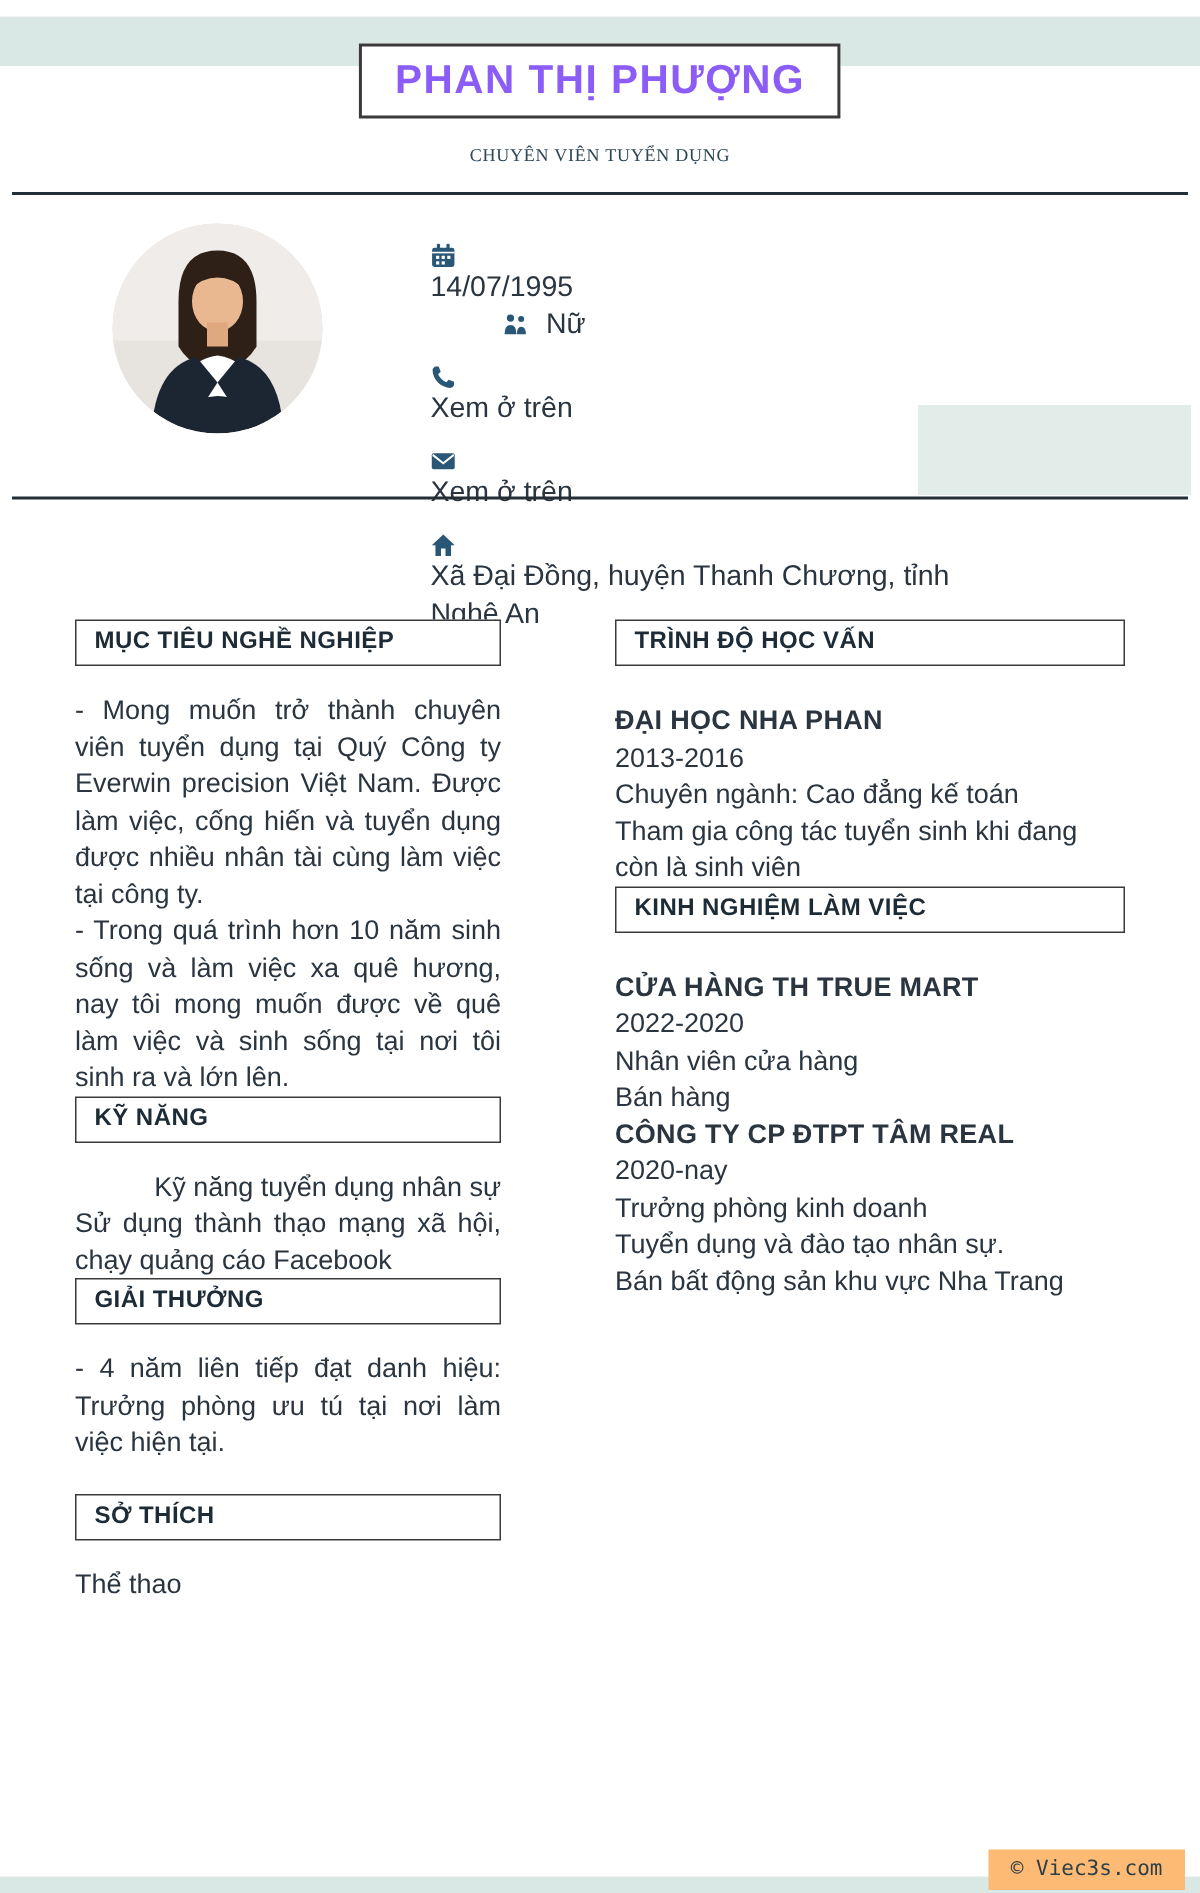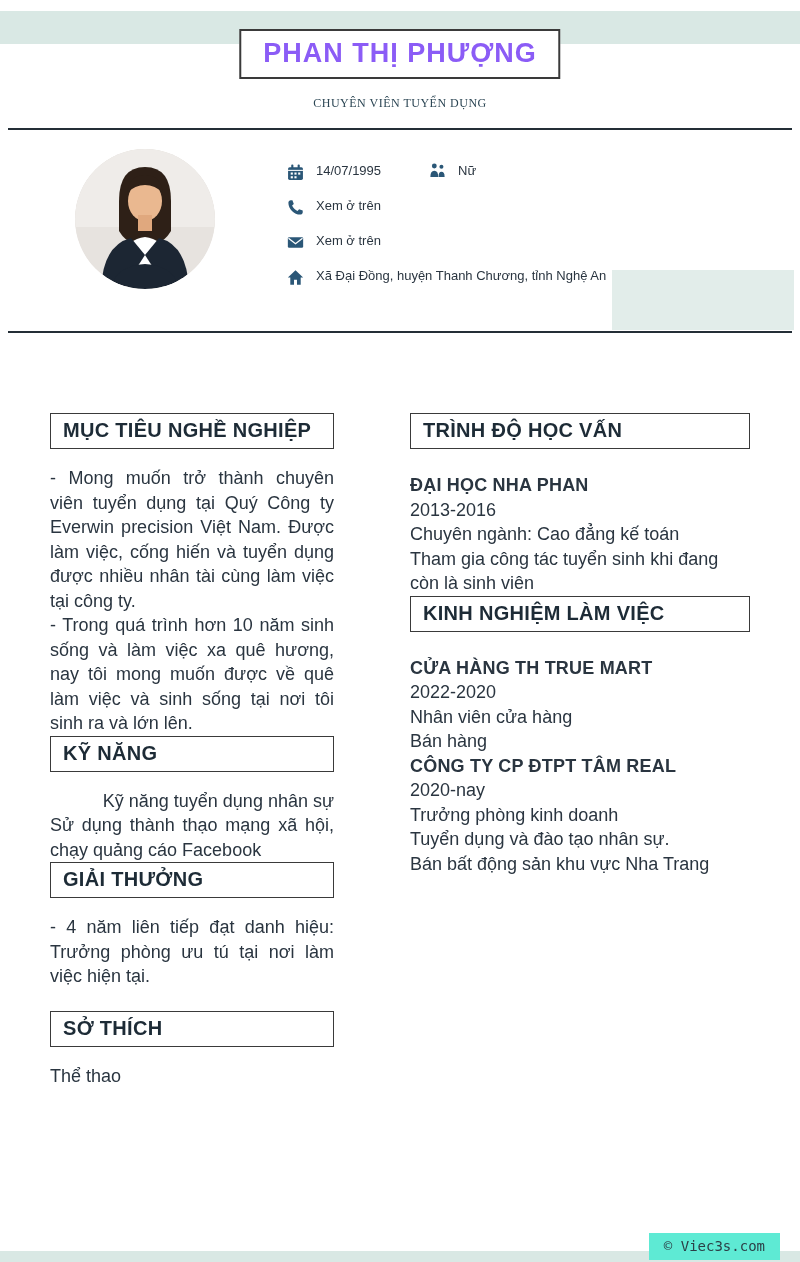--- a/index.html
+++ b/index.html
@@ -43,36 +43,36 @@
   .rule-2 { top: 331px; }
   .photo-wrap {
     position: absolute; left: 75px; top: 149px;
     width: 140px; height: 140px; border-radius: 50%; overflow: hidden;
     background: #e9e5e1;
   }
   .contact {
     position: absolute; left: 287px; top: 158px; width: 420px;
   }
   .contact-row {
-    display: flex; align-items: center;
-    margin-bottom: 10px; font-size: 13px; line-height: 25px; color: #2a3540;
+    display: flex; align-items: flex-start;
+    margin-bottom: 10px; font-size: 19px; line-height: 25px; color: #2a3540; flex-direction: column;
   }
   .icon { width: 17px; height: 17px; flex: none; margin: 4px 12px 0 0; }
   .gender-group { display: flex; margin-left: 48px; }
   .addr { width: 352px; }
   .deco-right {
     position: absolute; right: 6px; top: 270px;
     width: 182px; height: 60px; background: #e2edea;
   }
   .col-left  { position: absolute; left: 50px;  top: 413px; width: 284px; }
   .col-right { position: absolute; left: 410px; top: 413px; width: 340px; }
   .sec-box {
     border: 1.5px solid #3a3a3a;
     padding: 5px 12px 6px;
-    font-size: 20px; font-weight: bold; letter-spacing: 0.3px; color: #1d2b36;
+    font-size: 16px; font-weight: bold; letter-spacing: 0.3px; color: #1d2b36;
     margin-bottom: 17px;
     background: #ffffff;
   }
   .col-right .sec-box { margin-bottom: 24px; }
   p.body { font-size: 18px; line-height: 24.5px; margin: 0; color: #2a3540; }
   .just { text-align: justify; }
   .obj-p1 { margin-bottom: 25px; }
   .obj-p2 { margin-bottom: 23px; }
   .skill-1 { margin-bottom: 9px; text-align: right; }
   .skill-2 { margin-bottom: 18px; }
@@ -82,22 +82,22 @@
   .mb11 { margin-bottom: 11px; }
   .mb10 { margin-bottom: 10px; }
   .mb9  { margin-bottom: 9px; }
   .mb18 { margin-bottom: 18px; }
   .mb28 { margin-bottom: 28px; }
   .bottom-bar {
     position: absolute; left: 0; bottom: 0;
     width: 100%; height: 11px; background: #d9e8e4;
   }
   .footer-box {
-    position: absolute; right: 20px; bottom: 2px;
-    background: #5eead4;
+    position: absolute; right: 10px; bottom: 2px;
+    background: #fdba74;
     padding: 5px 15px 6px;
     font-family: "DejaVu Sans Mono", monospace;
     font-size: 14px; color: #2c3e46;
   }
 </style>
 </head>
 <body>
 
 <div class="page">
 

